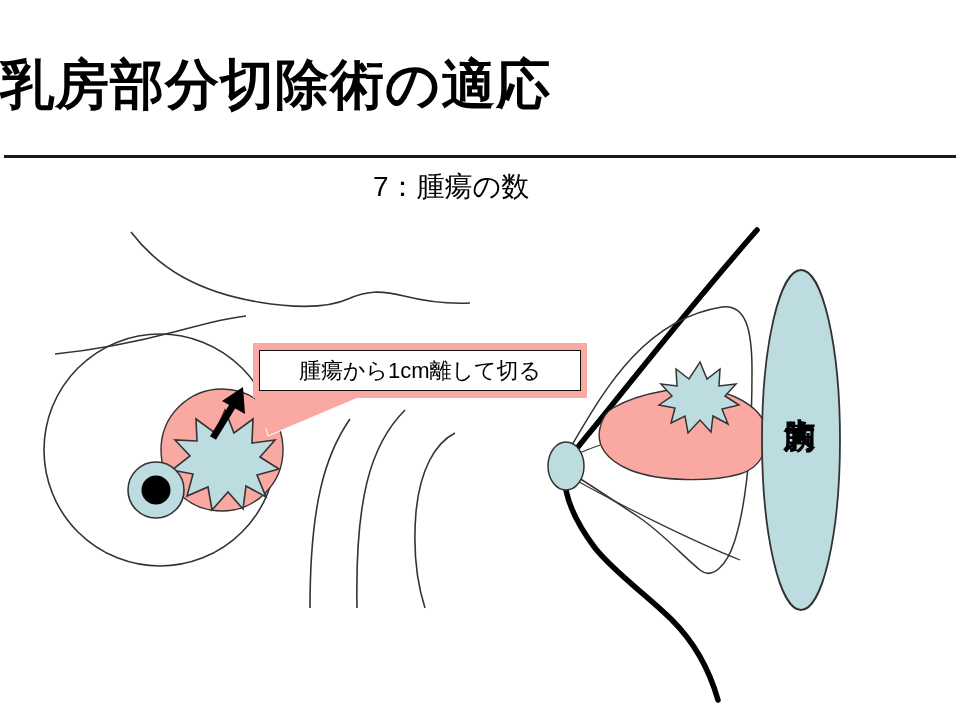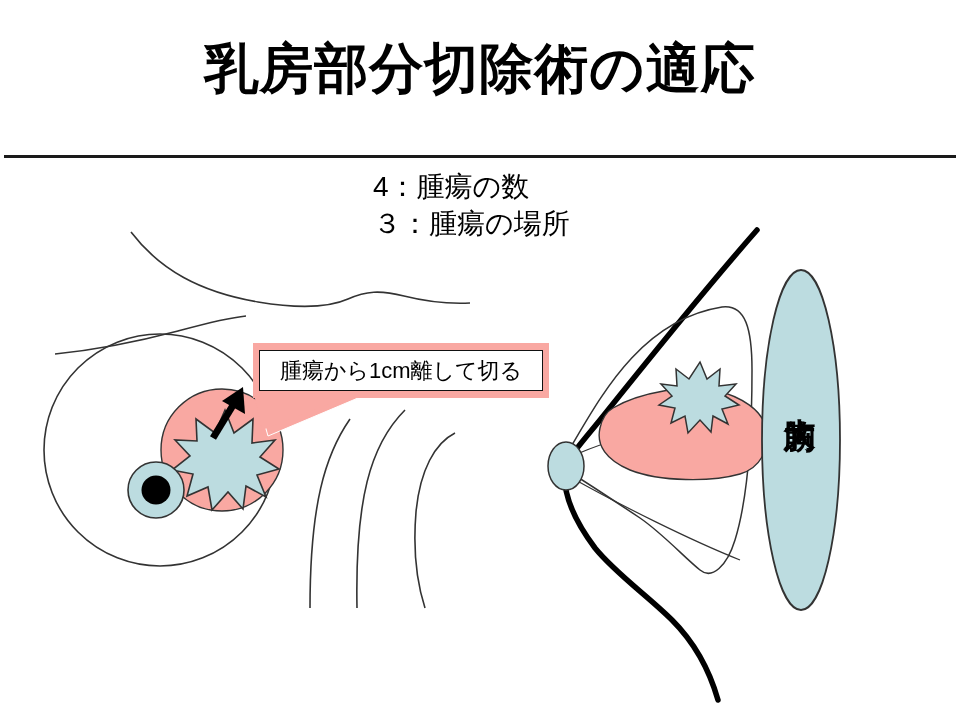--- a/index.html
+++ b/index.html
@@ -16,23 +16,22 @@
     position: relative;
     width: 960px;
     height: 720px;
     background: #ffffff;
     overflow: hidden;
   }
   
   #title-block {
     position: absolute;
     left: 0;
-    top: 40px;
+    top: 56px;
     width: 960px;
-    text-align: center;
   }
   #slide-title {
     font-size: 54px;
     font-weight: bold;
     line-height: 1.05;
     letter-spacing: 1px;
     color: #000000;
     white-space: nowrap;
   }
   #title-rule {
@@ -56,21 +55,21 @@
     font-size: 28px;
     line-height: 37px;
     color: #000000;
     white-space: nowrap;
   }
   
   #callout-box {
     position: absolute;
     left: 253px;
     top: 343px;
-    width: 296px;
+    width: 334px;
     height: 55px;
     background: #f9a8a2;
     box-sizing: border-box;
     padding: 7px 6px;
     z-index: 5;
   }
   #callout-inner {
     width: 100%;
     height: 100%;
     background: #ffffff;
@@ -116,22 +115,21 @@
 <body>
 
 <div id="slide">
 
   <div id="title-block">
     <div id="slide-title">乳房部分切除術の適応</div>
   </div>
   <div id="title-rule"></div>
 
   <ul id="indication-list">
-    <li>4：腫瘍の数</li>
-    <li>３：腫瘍の場所</li>
+    <li>7：腫瘍の数</li>
   </ul>
 
   <svg class="layer" id="art-layer" viewBox="0 0 960 720">
 
     <g>
 
       <path d="M 131 232 C 160 270, 200 292, 258 302 C 300 309, 330 307, 348 299
                C 366 291, 380 290, 404 296 C 424 301, 450 304, 470 303" fill="none" stroke="#333333" stroke-width="1.6"></path>
 
       <path d="M 55 354 C 95 350, 140 341, 178 331 C 204 324, 226 318, 246 316" fill="none" stroke="#333333" stroke-width="1.6"></path>

